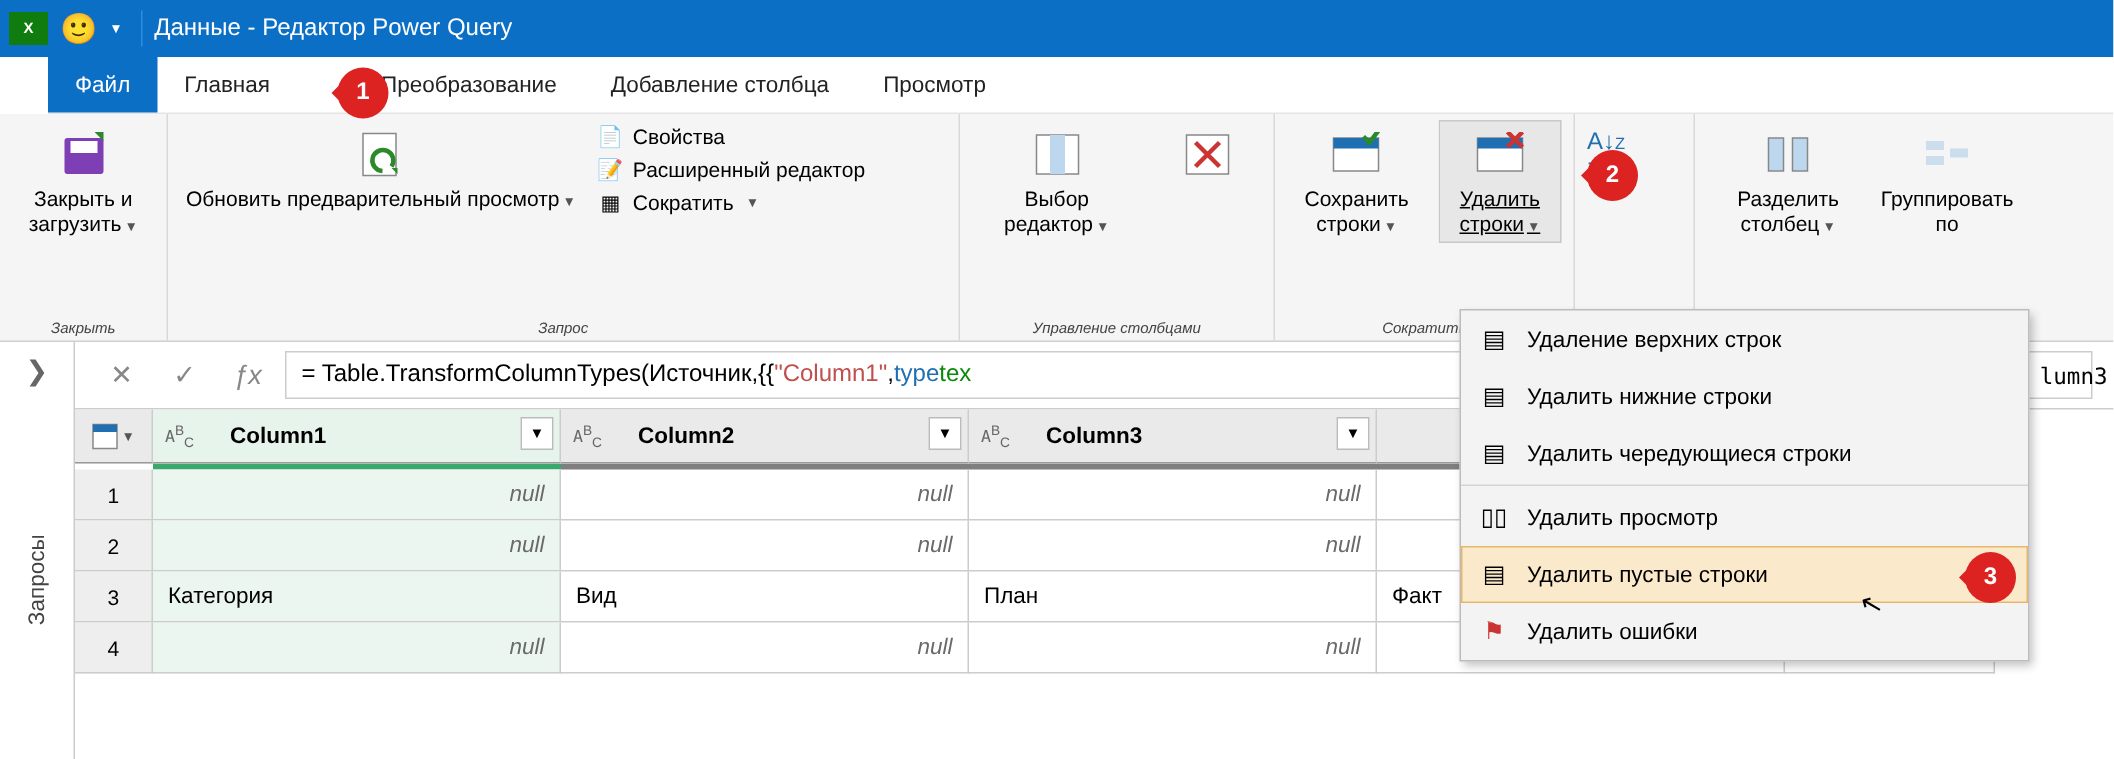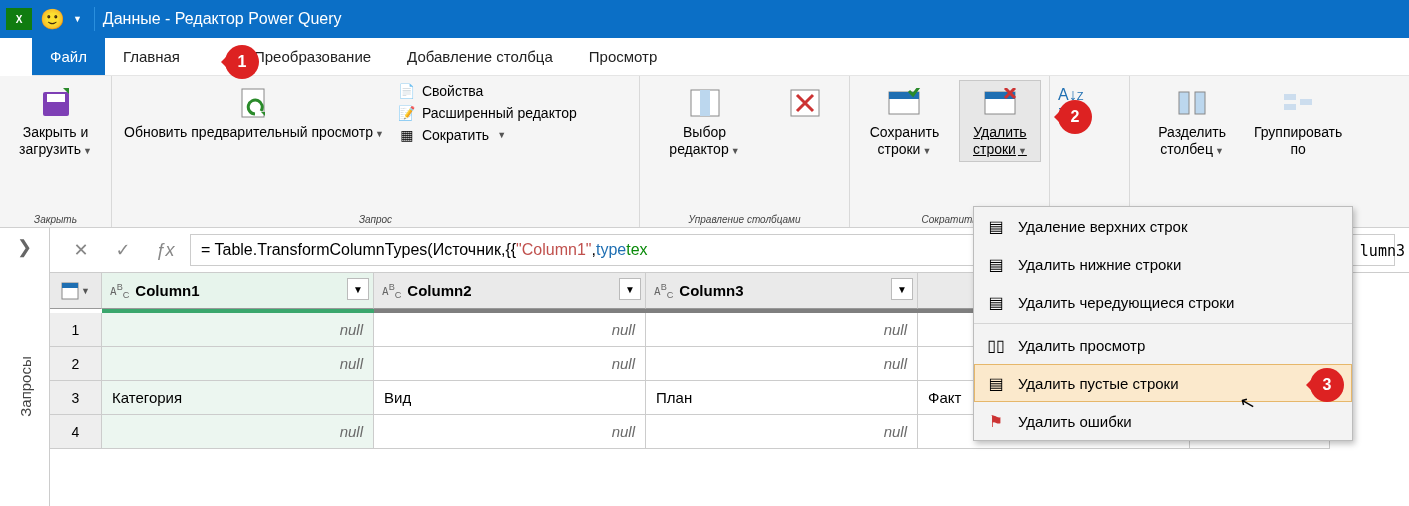--- a/index.html
+++ b/index.html
@@ -49,21 +49,21 @@
   .fbar .formula { flex:1; border:1px solid #ccc; height:32px; display:flex; align-items:center; padding:0 10px; font-family:Consolas,monospace; font-size:16px; background:#fff;}
   .tok-str { color:#c0504d;}
   .tok-kw { color:#1f6fb2;}
   .tok-tex { color:#0a8a0a;}
 
   
   .grid { border-top:1px solid #ccc; }
   .gridhead { display:flex; height:36px;}
   .rowhead, .cell, .rownum { border-right:1px solid #ccc; border-bottom:1px solid #ccc; display:flex; align-items:center; }
   .rowhead-corner { width:52px; border-right:1px solid #ccc; border-bottom:1px solid #999; background:#eaeaea; display:flex; align-items:center; justify-content:center;}
-  .colhead { width:272px; border-right:1px solid #ccc; border-bottom:1px solid #999; background:#eaeaea; display:flex; align-items:center; padding:0 8px; gap:6px; position:relative;}
+  .colhead { width:272px; border-right:1px solid #ccc; border-bottom:1px solid #999; background:#eaeaea; display:flex; align-items:center; padding:0 8px; gap:24px; position:relative;}
   .colhead .type-ico { font-size:11px; color:#666; font-family:Consolas,monospace;}
   .colhead .colname { font-weight:600;}
   .colhead .coldrop { position:absolute; right:4px; top:5px; width:22px; height:22px; border:1px solid #bbb; background:#fff; font-size:10px; display:flex; align-items:center; justify-content:center;}
   .colhead.first { background:#e7f4ec;}
   .accent { height:4px; display:flex;}
   .accent .seg { }
   .datarow { display:flex; height:34px;}
   .rownum { width:52px; background:#eee; justify-content:center; font-size:14px;}
   .cell { width:272px; padding:0 10px; font-size:15px;}
   .cell.null { justify-content:flex-end; font-style:italic; color:#6a6a6a;}

